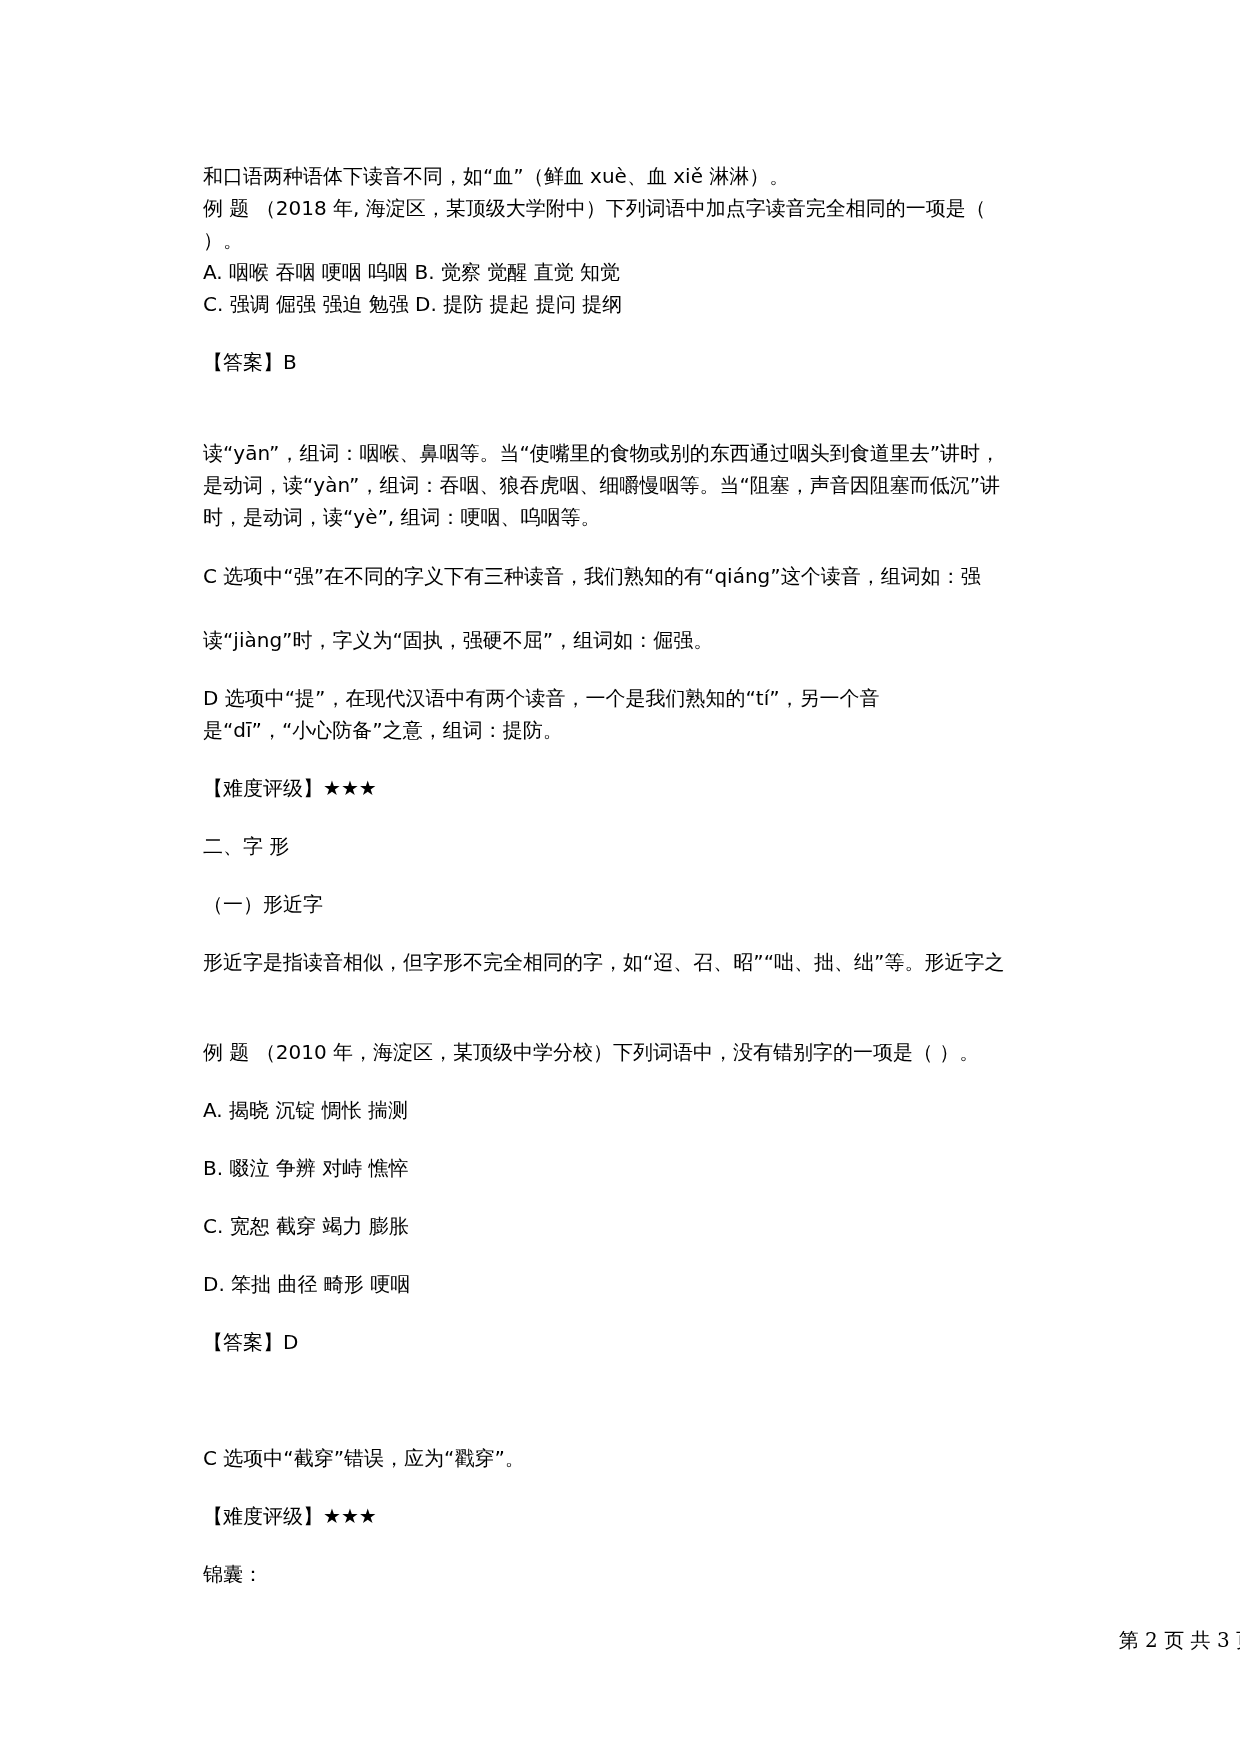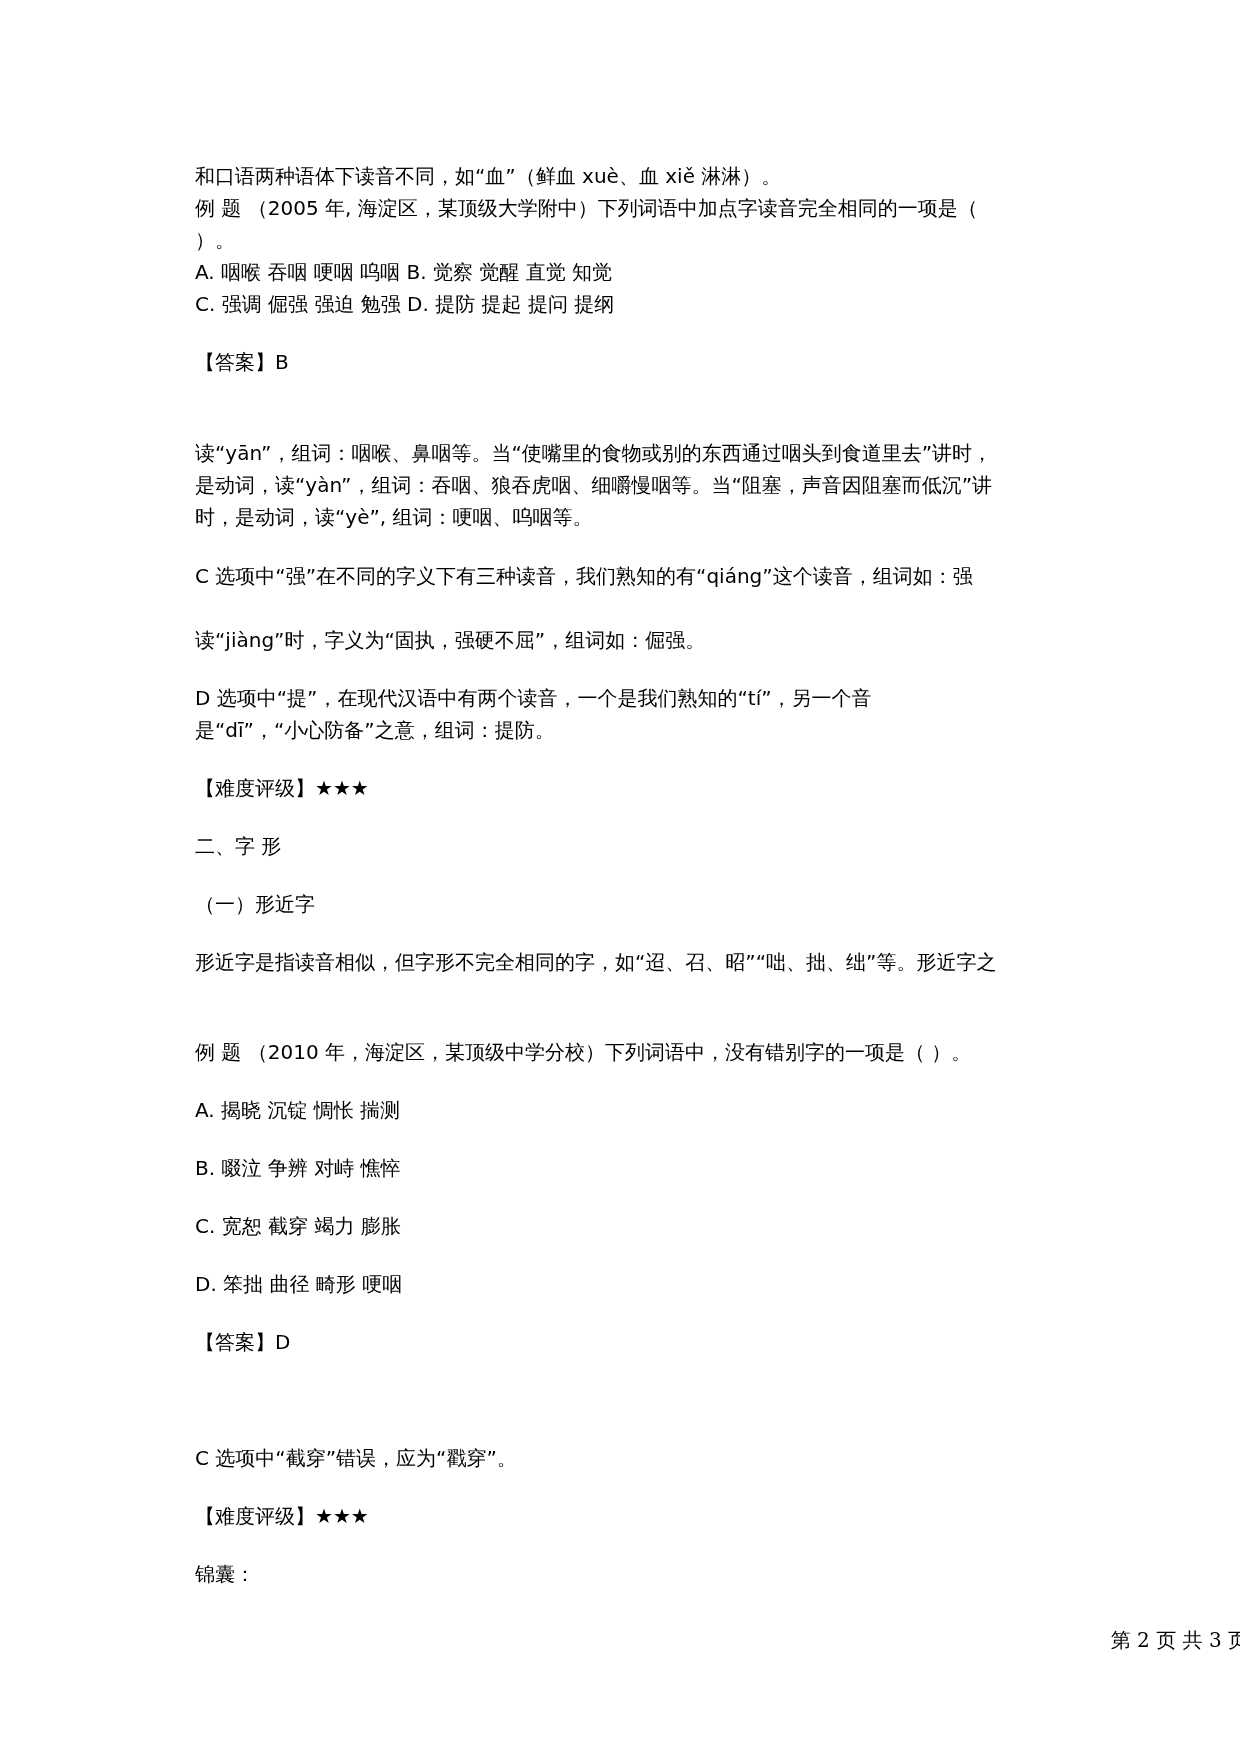--- a/index.html
+++ b/index.html
@@ -1,35 +1,35 @@
 <!DOCTYPE html>
 <html><head>
   <meta charset="utf-8">
   <style>
     html, body { margin: 0; padding: 0; background: #ffffff; }
     body {
       width: 1240px; height: 1754px; position: relative; overflow: hidden;
       font-family: "DejaVu Sans", sans-serif; color: #000000;
     }
-    .page { position: absolute; left: 8px; top: 0; width: 1108px; height: 1754px; border-radius: 12px; }
+    .page { position: absolute; left: 16px; top: 0; width: 1108px; height: 1754px; border-radius: 12px; }
     .line {
       position: absolute; left: 187px; font-size: 20px; line-height: 28px;
       white-space: nowrap; letter-spacing: 0px;
     }
     .footer {
       position: absolute; left: 0; width: 1240px; top: 1606px; text-align: right;
       font-family: "DejaVu Serif", serif; font-size: 20px; line-height: 28px; margin-top: 20px;
     }
   </style>
 </head>
 <body>
 
 <div class="page">
   <div class="line" style="top:162px">和口语两种语体下读音不同，如“血”（鲜血 xuè、血 xiě 淋淋）。</div>
-  <div class="line" style="top:194px">例 题 （2005 年, 海淀区，某顶级大学附中）下列词语中加点字读音完全相同的一项是（</div>
+  <div class="line" style="top:194px">例 题 （2018 年, 海淀区，某顶级大学附中）下列词语中加点字读音完全相同的一项是（</div>
   <div class="line" style="top:226px">）。</div>
   <div class="line" style="top:258px">A. 咽喉 吞咽 哽咽 呜咽 B. 觉察 觉醒 直觉 知觉</div>
   <div class="line" style="top:290px">C. 强调 倔强 强迫 勉强 D. 提防 提起 提问 提纲</div>
   <div class="line" style="top:348px">【答案】B</div>
   <div class="line" style="top:439px">读“yān”，组词：咽喉、鼻咽等。当“使嘴里的食物或别的东西通过咽头到食道里去”讲时，</div>
   <div class="line" style="top:471px">是动词，读“yàn”，组词：吞咽、狼吞虎咽、细嚼慢咽等。当“阻塞，声音因阻塞而低沉”讲</div>
   <div class="line" style="top:503px">时，是动词，读“yè”, 组词：哽咽、呜咽等。</div>
   <div class="line" style="top:562px">C 选项中“强”在不同的字义下有三种读音，我们熟知的有“qiáng”这个读音，组词如：强</div>
   <div class="line" style="top:626px">读“jiàng”时，字义为“固执，强硬不屈”，组词如：倔强。</div>
   <div class="line" style="top:684px">D 选项中“提”，在现代汉语中有两个读音，一个是我们熟知的“tí”，另一个音</div>

